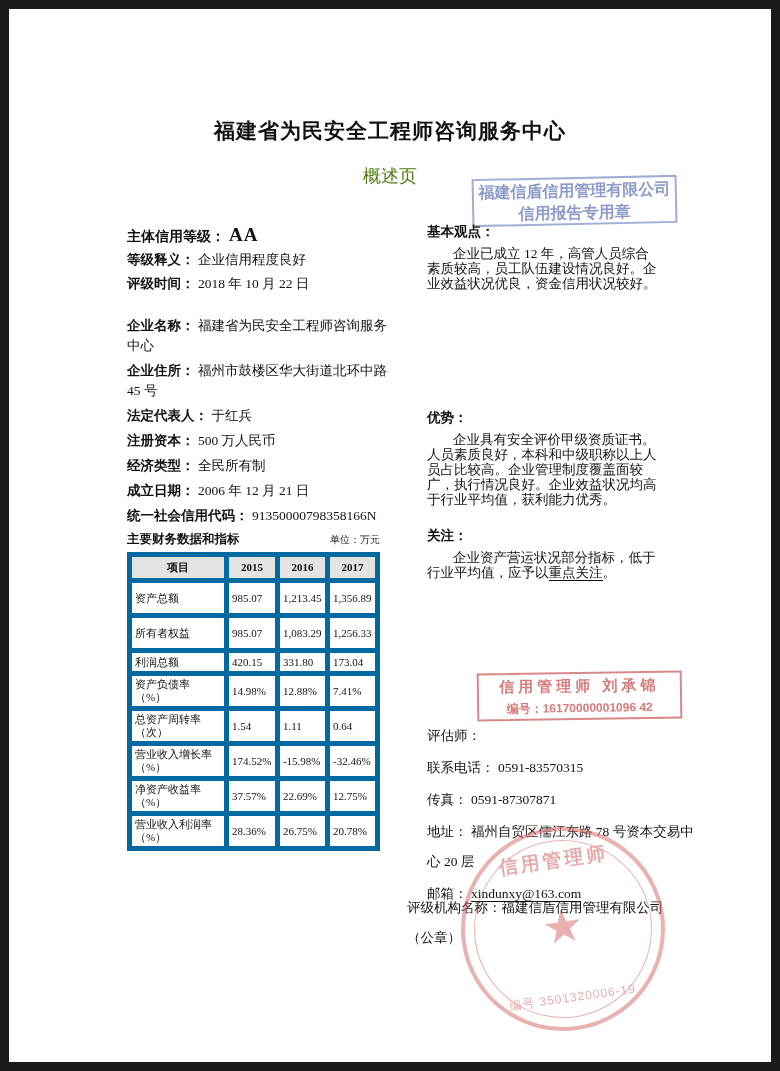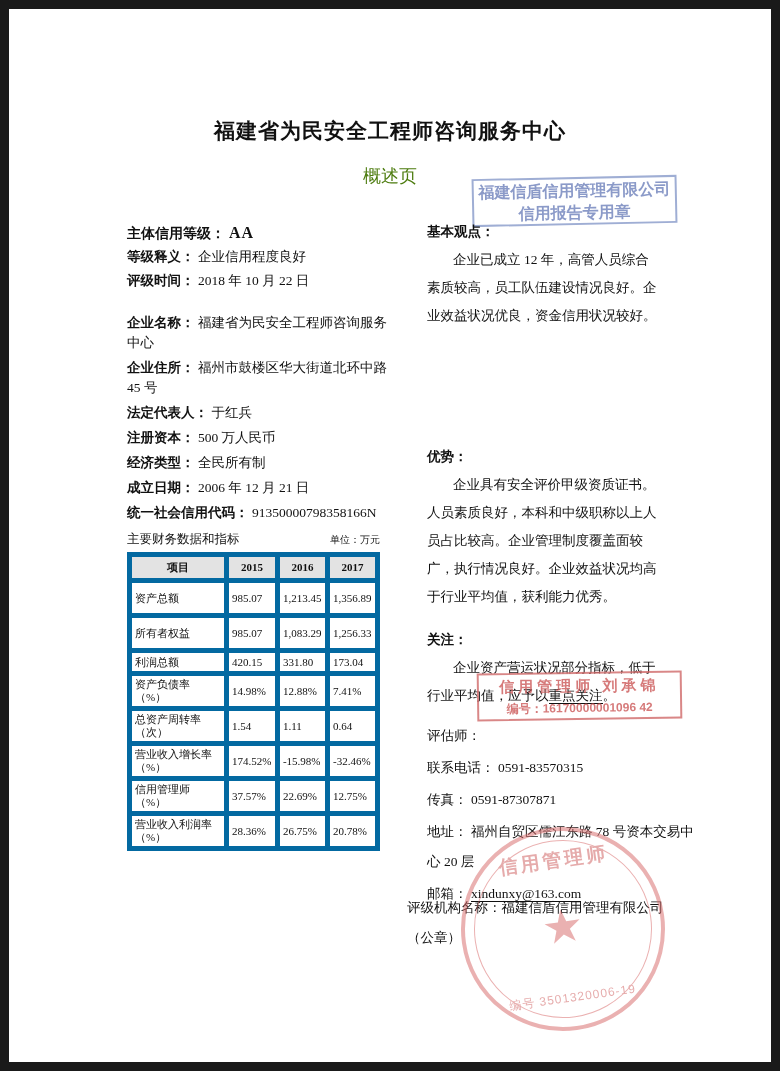--- a/index.html
+++ b/index.html
@@ -104,27 +104,27 @@
     letter-spacing:1px;
     font-family:"Liberation Sans","DejaVu Sans",sans-serif;
   }
   
   .left{
     position:absolute;left:118px;top:215px;width:260px;
   }
   .lbl{font-weight:bold;}
   .grade-row{display:flex;align-items:baseline;margin-bottom:4px;}
   .grade-row .lbl{font-size:14px;}
-  .grade-val{font-size:16px;font-weight:bold;margin-left:4px;letter-spacing:1px;}
+  .grade-val{font-size:19px;font-weight:bold;margin-left:4px;letter-spacing:1px;}
   .kv{margin-bottom:4px;font-size:13.5px;line-height:20px;}
   .block2{margin-top:22px;}
   .block2 .kv{margin-bottom:5px;}
   
   .tbl-wrap{position:absolute;left:118px;top:520px;width:253px;}
-  .tbl-cap{font-size:12.5px;font-weight:normal;display:inline-block;text-align:right;}
+  .tbl-cap{font-size:12.5px;font-weight:bold;display:inline-block;text-align:right;}
   .tbl-unit{font-size:10px;float:right;margin-top:4px;}
   table{
     border-collapse:collapse;
     width:253px;
     margin-top:4px;
     font-family:"Liberation Serif","DejaVu Serif",serif;
   }
   th,td{
     border:5px solid #0369a1;
     font-size:11px;
@@ -137,21 +137,21 @@
     text-align:center;
     font-weight:bold;
     height:17px;
   }
   td.name{text-align:left;width:86px;margin-top:20px;}
   td.num{}
   tr.tall td{height:26px;}
   
   .right{position:absolute;left:418px;top:214px;width:230px;}
   .r-h{font-weight:bold;font-size:13.5px;margin-bottom:5px;}
-  .r-p{font-size:13.5px;line-height:28px;text-indent:26px;margin:0 0 14px 0;}
+  .r-p{font-size:13.5px;line-height:15px;text-indent:26px;margin:0 0 14px 0;}
   .r-sec{margin-top:118px;}
   .r-sec2{margin-top:20px;}
   .u{border-bottom:1px solid #111;}
   
   .foot{position:absolute;left:418px;top:712px;width:280px;font-size:13.5px;line-height:30px;}
   .foot .f{margin-bottom:2px;}
   .agency{position:absolute;left:398px;top:884px;font-size:13.5px;line-height:30px;}
   .mailv{font-family:"Liberation Serif","DejaVu Serif",serif;}
 </style>
 </head>
@@ -257,21 +257,21 @@
             <td class="num">1.11</td>
             <td class="num">0.64</td>
           </tr>
           <tr>
             <td class="name">营业收入增长率（%）</td>
             <td class="num">174.52%</td>
             <td class="num">-15.98%</td>
             <td class="num">-32.46%</td>
           </tr>
           <tr>
-            <td class="name">信用管理师（%）</td>
+            <td class="name">净资产收益率（%）</td>
             <td class="num">37.57%</td>
             <td class="num">22.69%</td>
             <td class="num">12.75%</td>
           </tr>
           <tr>
             <td class="name">营业收入利润率（%）</td>
             <td class="num">28.36%</td>
             <td class="num">26.75%</td>
             <td class="num">20.78%</td>
           </tr>

